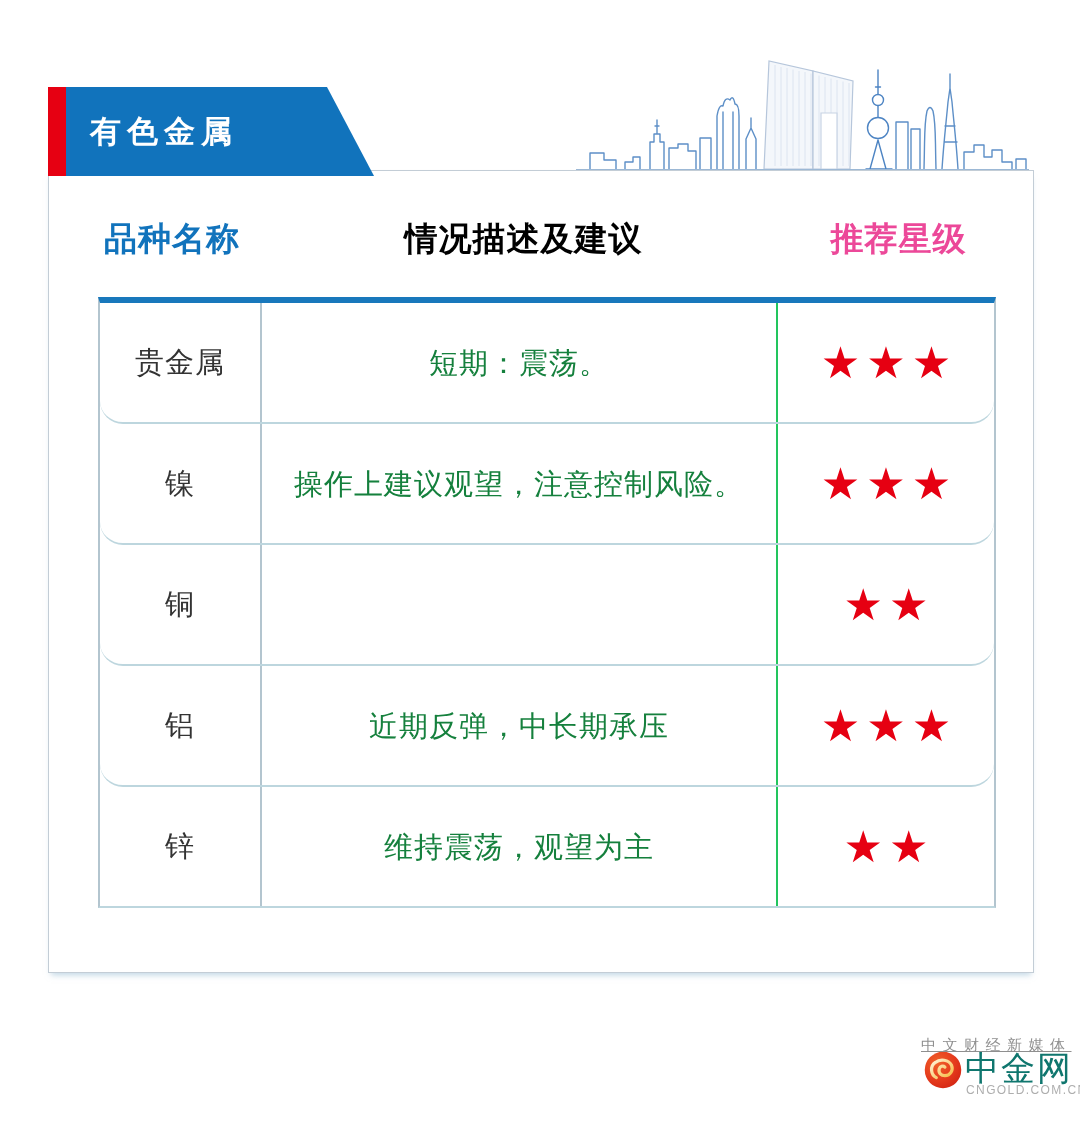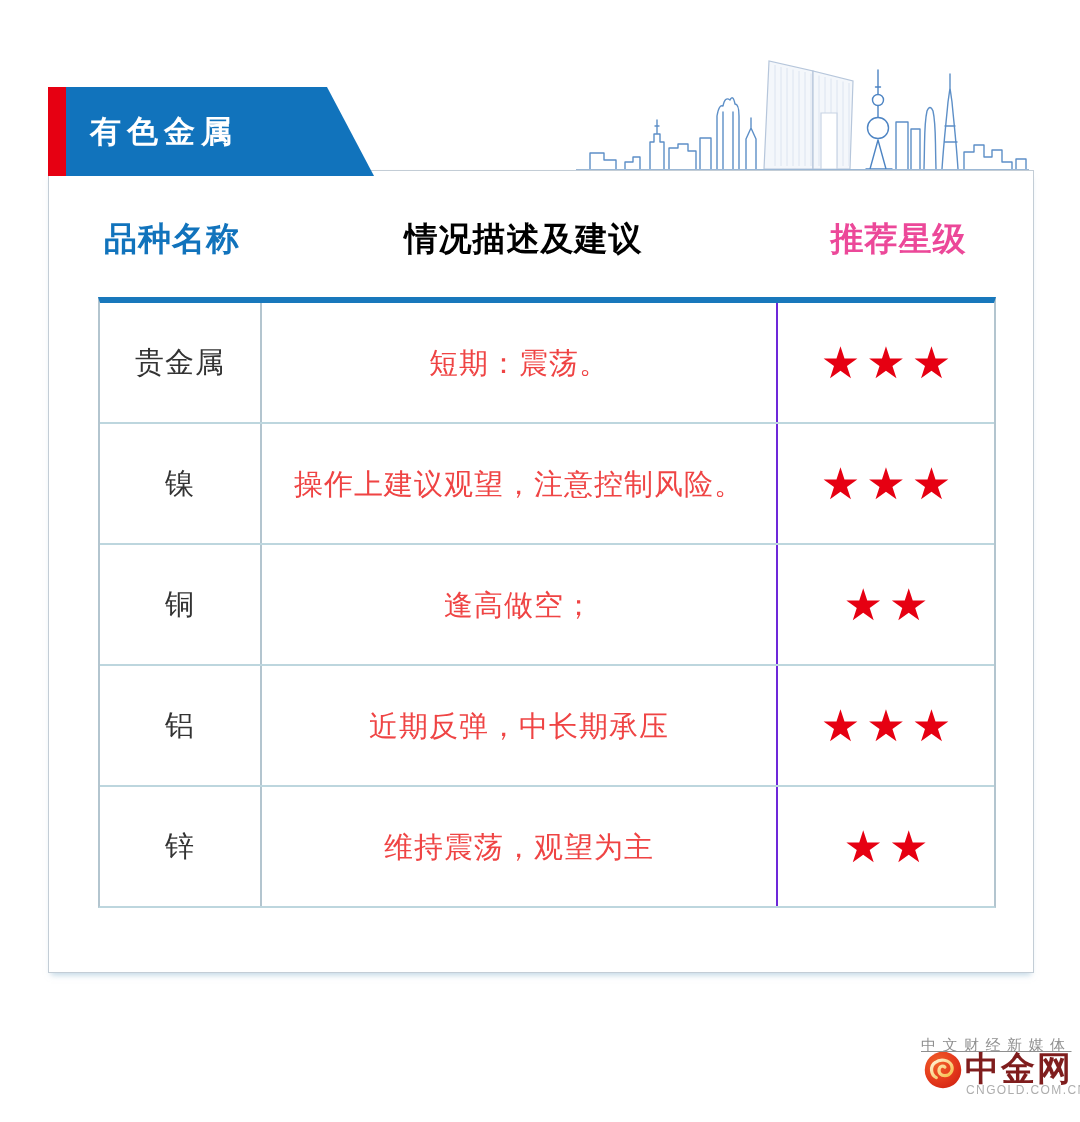--- a/index.html
+++ b/index.html
@@ -35,30 +35,30 @@
   .thead{position:absolute;left:49px;top:0;width:898px;height:126px;display:flex;align-items:center;padding-top:10px;box-sizing:border-box;gap:44px;}
   .th{display:flex;align-items:center;justify-content:center;color:#1173bc;font-size:33px;font-weight:bold;letter-spacing:1px;}
   .th.c1{width:164px}.th.c2{width:518px}.th.c3{width:216px}
 
   .tbody{
     position:absolute;left:49px;top:126px;width:898px;box-sizing:border-box;
     border-top:6px solid #1878bc;
     border-left:2px solid #b3c5cf;border-right:2px solid #b3c5cf;
     border-bottom:2px solid #bdd6de;
   }
-  .row{display:flex;height:119px;border-bottom:2px solid #bdd6de;}
+  .row{display:flex;height:119px;border-bottom:2px solid #bdd6de;border-radius:23px;}
   .row:last-child{border-bottom:none;}
   .cell{display:flex;align-items:center;justify-content:center;text-align:center;box-sizing:border-box;}
   .cell.name{width:162px;border-right:2px solid #b3c5cf;font-size:29px;color:#333333;letter-spacing:1px;}
-  .cell.desc{width:516px;border-right:2px solid #6d28d9;font-size:29px;color:#ef4444;flex-direction:column;line-height:46px;letter-spacing:1px;}
+  .cell.desc{width:516px;border-right:2px solid #22c55e;font-size:29px;color:#15803d;flex-direction:column;line-height:46px;letter-spacing:1px;}
   .cell.stars{flex:1;font-size:44px;color:#e60012;letter-spacing:6px;padding-left:6px;}
 
   
   .wm-circle{position:absolute;left:924px;top:1051px;width:38px;height:38px;z-index:3;}
-  .wm-brand{position:absolute;left:965px;top:1051px;font-size:34px;font-weight:bold;color:#7f1d1d;letter-spacing:2px;line-height:1;z-index:3;}
+  .wm-brand{position:absolute;left:965px;top:1051px;font-size:34px;font-weight:normal;color:#0f766e;letter-spacing:2px;line-height:1;z-index:3;}
   .wm-domain{position:absolute;left:966px;top:1084px;font-size:12px;color:#aeaeae;letter-spacing:1.4px;line-height:1;z-index:3;}
   .wm-tagline{position:absolute;left:921px;top:1037px;font-size:15px;color:#8f8f8f;letter-spacing:6.5px;line-height:1;white-space:nowrap;z-index:3;text-decoration:underline;}
 </style>
 </head>
 <body>
 
 <div class="page">
 
   <svg class="skyline" viewBox="0 0 465 117" xmlns="http://www.w3.org/2000/svg" aria-hidden="true">
 
@@ -119,21 +119,20 @@
     <div class="cell name">镍</div>
     <div class="cell desc">
             <div>操作上建议观望，注意控制风险。</div>
           </div>
     <div class="cell stars" style="color: rgb(230, 0, 18);">★★★</div>
   </div>
 
   <div class="row">
     <div class="cell name">铜</div>
     <div class="cell desc">
-            <div>逢高做空；</div>
           </div>
     <div class="cell stars" style="color: rgb(230, 0, 18);">★★</div>
   </div>
 
   <div class="row">
     <div class="cell name">铝</div>
     <div class="cell desc">
             <div>近期反弹，中长期承压</div>
           </div>
     <div class="cell stars" style="color: rgb(230, 0, 18);">★★★</div>

